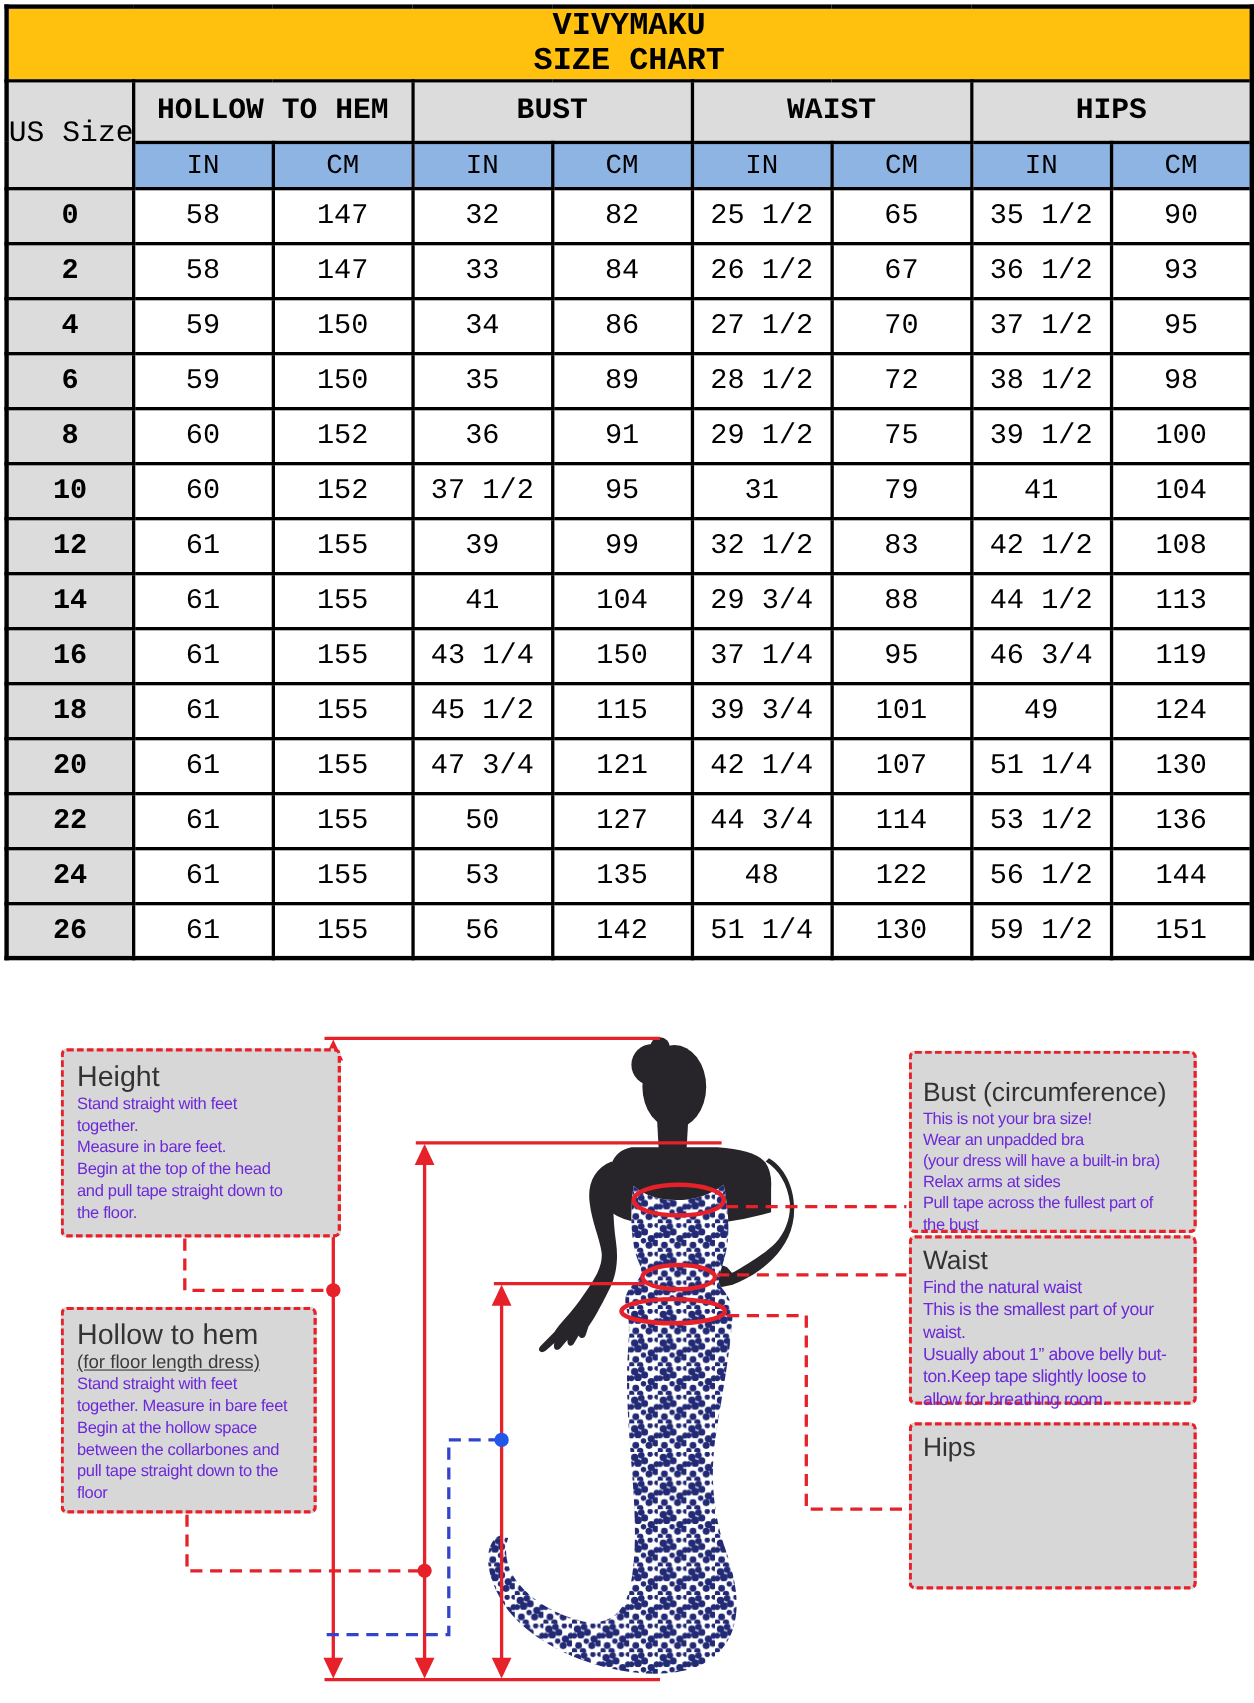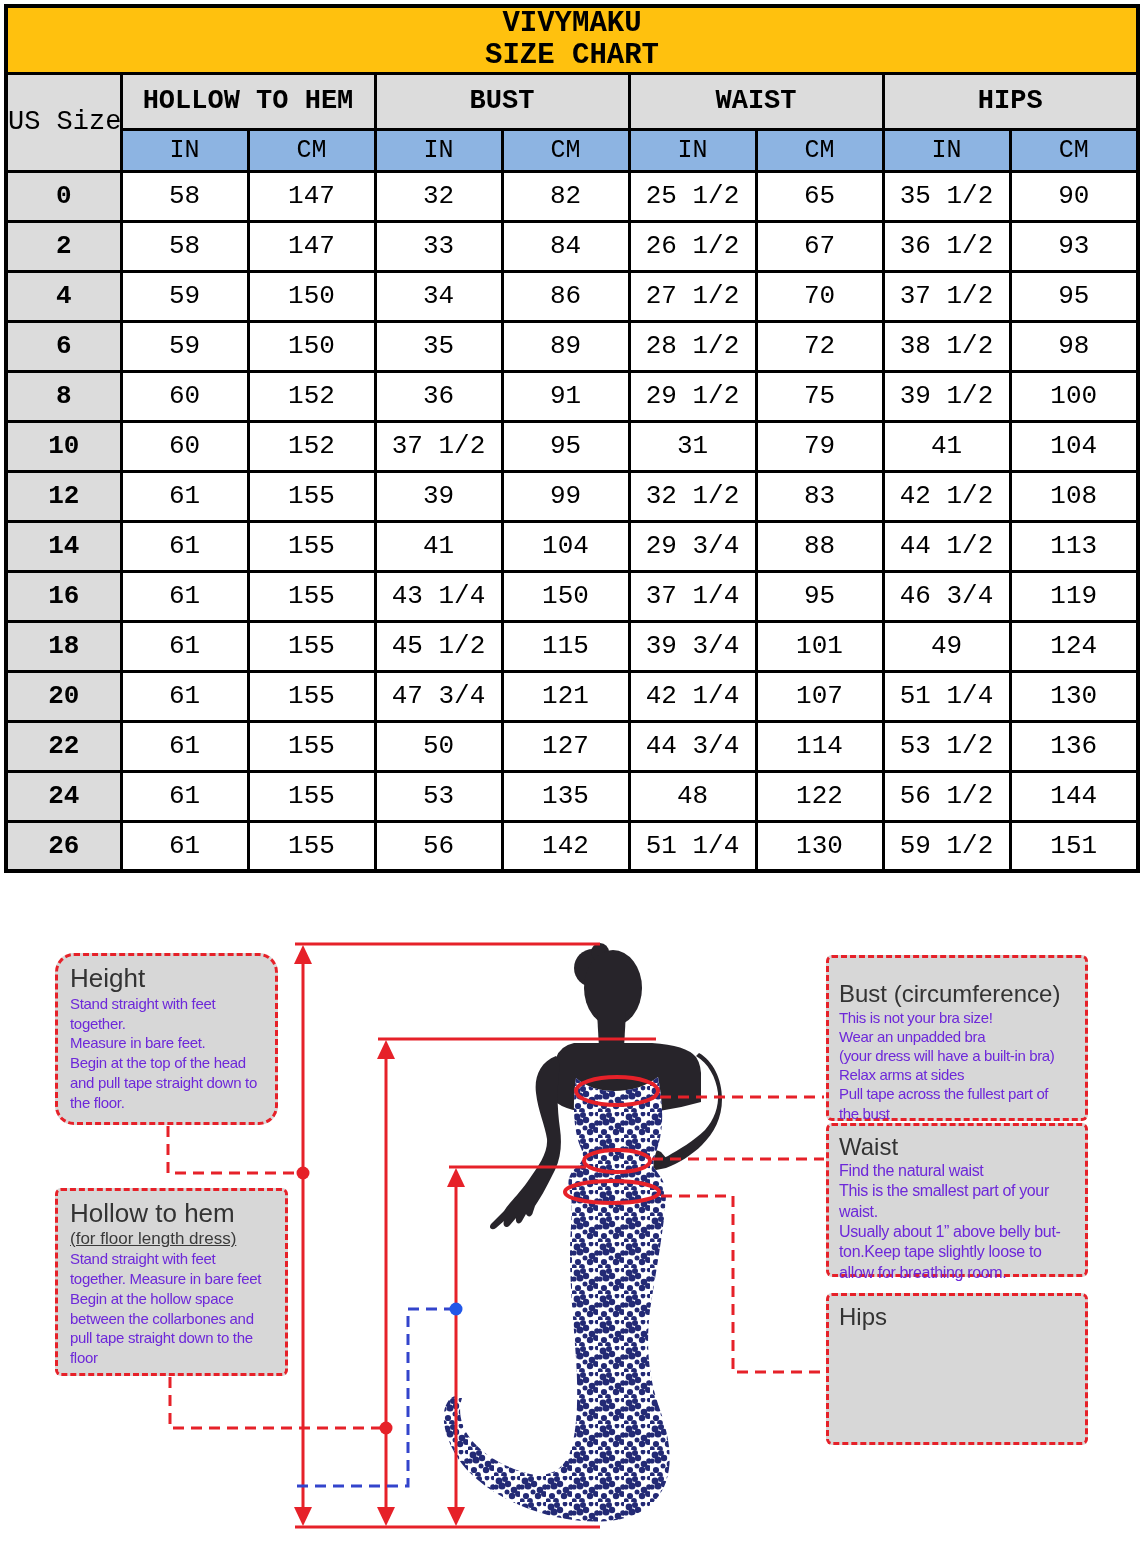--- a/index.html
+++ b/index.html
@@ -36,21 +36,21 @@
   .guide{position:absolute;left:0;top:930px;width:1140px;height:618px;}
   .guide svg.overlay{position:absolute;left:0;top:0;z-index:1;}
   .gbox{position:absolute;z-index:2;background:var(--box-gray);box-sizing:border-box;color:#2b2b2b;}
   .gbox.red{border:3px dashed var(--accent-red);border-radius:6px;}
   .gbox.blue{border:3px dashed var(--accent-blue);}
   .gbox .title{font-size:26px;line-height:1.15;color:#333;}
   .gbox .body{font-size:15px;line-height:1.32;letter-spacing:-0.3px;color:#6d28d9;}
   .gbox.right-col .title{font-size:24px;}
   .gbox.right-col .body{font-size:16px;letter-spacing:-0.35px;line-height:1.28;}
   .gbox.bust .body{font-size:15px;}
-  #height-box{left:55px;top:23px;width:223px;height:172px;padding:8px 12px;border-radius:19px;}
+  #height-box{left:55px;top:23px;width:255px;height:172px;padding:8px 12px;}
   #hollow-box{left:55px;top:258px;width:233px;height:188px;padding:8px 12px;}
   #hollow-box .subtitle{font-size:17px;color:#3a3a3a;line-height:1.2;text-decoration:underline;}
   #waistlen-box{left:58px;top:508px;width:238px;height:82px;padding:0 12px;display:flex;flex-direction:column;justify-content:center;}
   #waistlen-box .body{font-size:17px;letter-spacing:-0.4px;line-height:1.35;}
   #bust-box{left:826px;top:25px;width:262px;height:166px;padding:22px 10px;}
   #waist-box{left:826px;top:193px;width:262px;height:154px;padding:7px 10px;}
   #hips-box{left:826px;top:363px;width:262px;height:152px;padding:7px 10px;}
 
   
   .ln{stroke:var(--accent-red);stroke-width:3;fill:none;}

